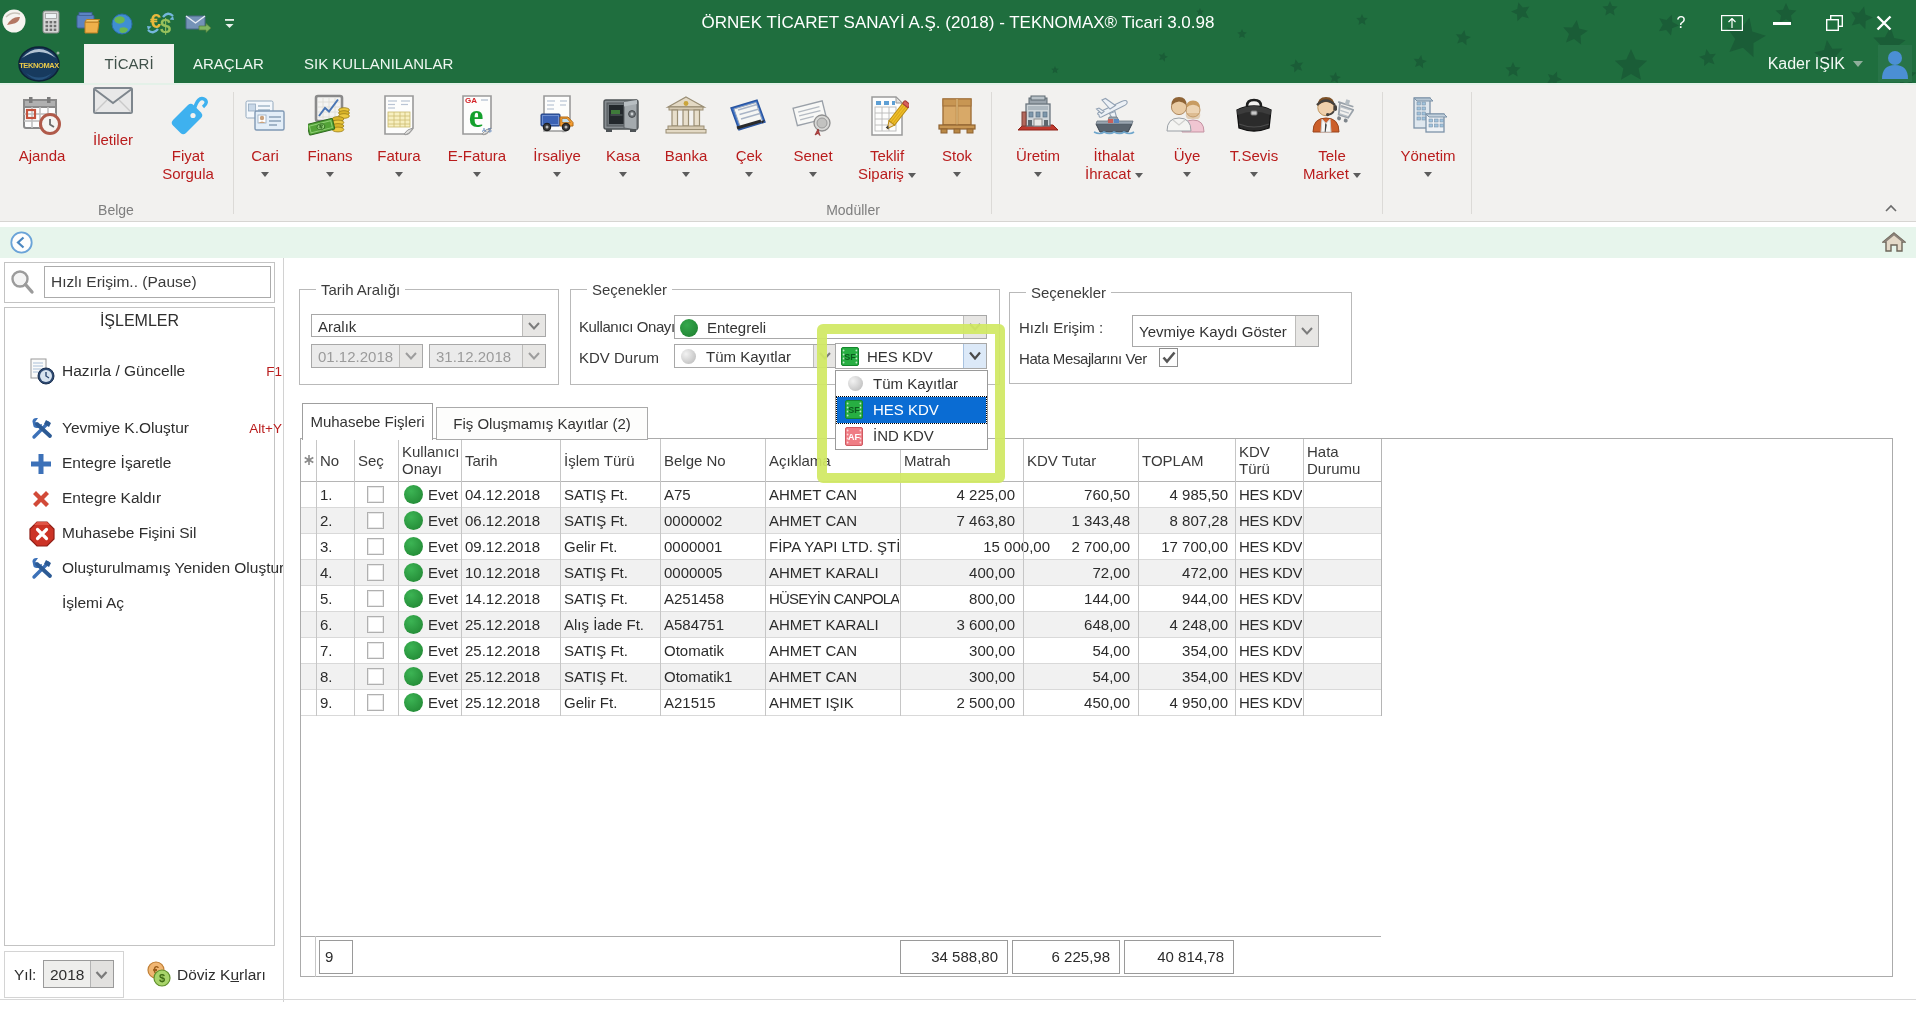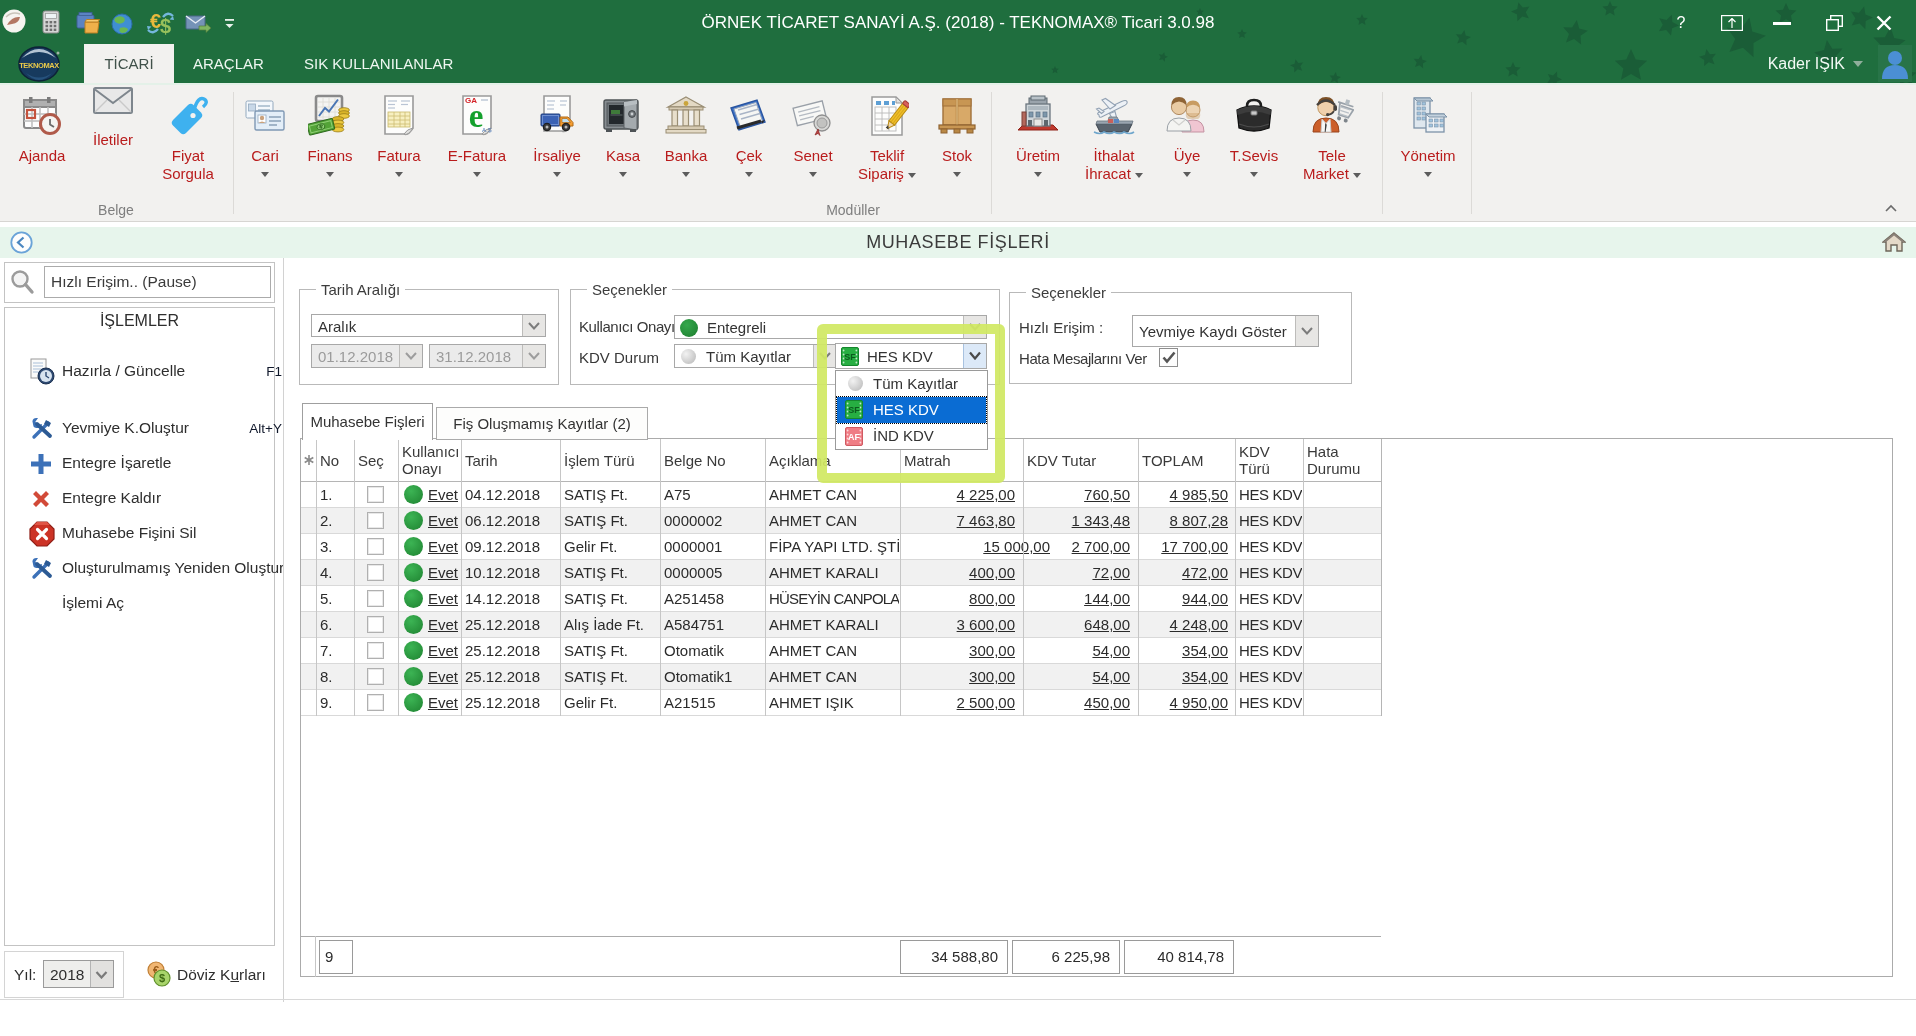--- a/index.html
+++ b/index.html
@@ -32,21 +32,21 @@
 
   
   #mintbar { left:0; top:227px; width:1916px; height:31px; background:#e7f5ec; }
   #mint-title { left:0; top:227px; width:1916px; height:31px; text-align:center; line-height:31px;
     color:#3b3b3b; font-size:18px; letter-spacing:0.6px; }
 
   
   .panelborder { border:1px solid #c3c3c3; background:#fff; }
   #side-items div.it { position:absolute; left:16px; width:269px; height:26px;margin-top:12px; }
   .it .txt { position:absolute; left:41px; top:3px; font-size:15.5px; color:#2e2e2e; }
-  .it .sc  { position:absolute; right:8px; top:5px; font-size:13.5px; color:#0f172a; }
+  .it .sc  { position:absolute; right:8px; top:5px; font-size:13.5px; color:#b91c1c; }
 
   
   .gbox { position:absolute; border:1px solid #b9b9b9; background:#fff; }
   .gbox .cap { position:absolute; top:-9px; left:16px; background:#fff; padding:0 5px;
     font-size:15px; color:#3c3c3c; }
   .cb { position:absolute; background:#fff; border:1px solid #a8a8a8; }
   .cb .tx { position:absolute; left:6px; top:50%; transform:translateY(-50%);
     font-size:15px; color:#333; white-space:nowrap; }
   .cbbtn { position:absolute; right:0; top:0; bottom:0; width:23px; background:#e7e6e4;
     border-left:1px solid #bdbcba; }
@@ -54,21 +54,21 @@
   .dis { background:#ebebeb !important; }
   .dis .tx { color:#9b9b9b; }
   .lab15 { position:absolute; font-size:15px; color:#383838; white-space:nowrap; }
 
   
   #gridwrap { left:300px; top:438px; width:1593px; height:539px; border:1px solid #ababab; background:#fff; }
   .hcell { position:absolute; font-size:15px; color:#3a3a3a; line-height:17px; }
   .gr { position:absolute; left:0; width:1081px; height:26px; }
   .gr .c { position:absolute; top:0; height:26px; font-size:15px; color:#2b2b2b;
     line-height:26px; white-space:nowrap; overflow:hidden; }
-  .num { text-align:right;text-decoration:underline; }
+  .num { text-align:right; }
   .gdot { position:absolute; width:19px; height:19px; border-radius:50%;
     background:radial-gradient(circle at 7px 6px,#3cb454,#1e8230); }
   .gchk { position:absolute; width:17px; height:17px; background:#fff; border:1px solid #b0b0b0;
     box-shadow:inset 0 0 0 1px #e8e8e8; }
 
   
   #statusbar { left:0; top:1002px; width:1916px; height:34px; background:#1f6e3e;
     color:#e3f2e9; font-size:16px; line-height:34px; }
 
   
@@ -194,21 +194,20 @@
 <div class="abs rsep" style="left:991px;top:92px"></div>
 <div class="abs rsep" style="left:1382px;top:92px"></div>
 <div class="abs rsep" style="left:1471px;top:92px"></div>
 <div class="abs rgrouplbl" style="left:76px;width:80px;top:202px">Belge</div>
 <div class="abs rgrouplbl" style="left:813px;width:80px;top:202px">Modüller</div>
 <svg class="abs" style="left:1884px;top:203px;width:14px;height:10px" viewBox="0 0 14 10">
       <path d="M2,8 L7,3 L12,8" stroke="#6b6b6b" stroke-width="1.6" fill="none"></path>
     </svg>
 
 <div class="abs" id="mintbar"></div>
-<div class="abs" id="mint-title">MUHASEBE FİŞLERİ</div>
 <svg class="abs" style="left:10px;top:231px;width:23px;height:23px" viewBox="0 0 23 23">
   <circle cx="11.5" cy="11.5" r="10.2" fill="#fdfdfd" stroke="#6aa3d8" stroke-width="1.8"></circle>
   <path d="M13.5,6.5 L8,11.5 L13.5,16.5" fill="none" stroke="#4a86c0" stroke-width="2.2"></path>
 </svg>
 <svg class="abs" style="left:1882px;top:231px;width:24px;height:22px" viewBox="0 0 24 22">
   <path d="M12,2 L23,11 h-3 v9 h-5 v-6 h-6 v6 h-5 v-9 h-3 Z" fill="#e4d9c8" stroke="#6e665a" stroke-width="1.4"></path>
   <path d="M12,2 L1,11 h3 l8,-6.6 8,6.6 h3 Z" fill="#8a8178"></path>
 </svg>
 
 <div class="abs panelborder" style="left:4px;top:262px;width:271px;height:41px"></div>

